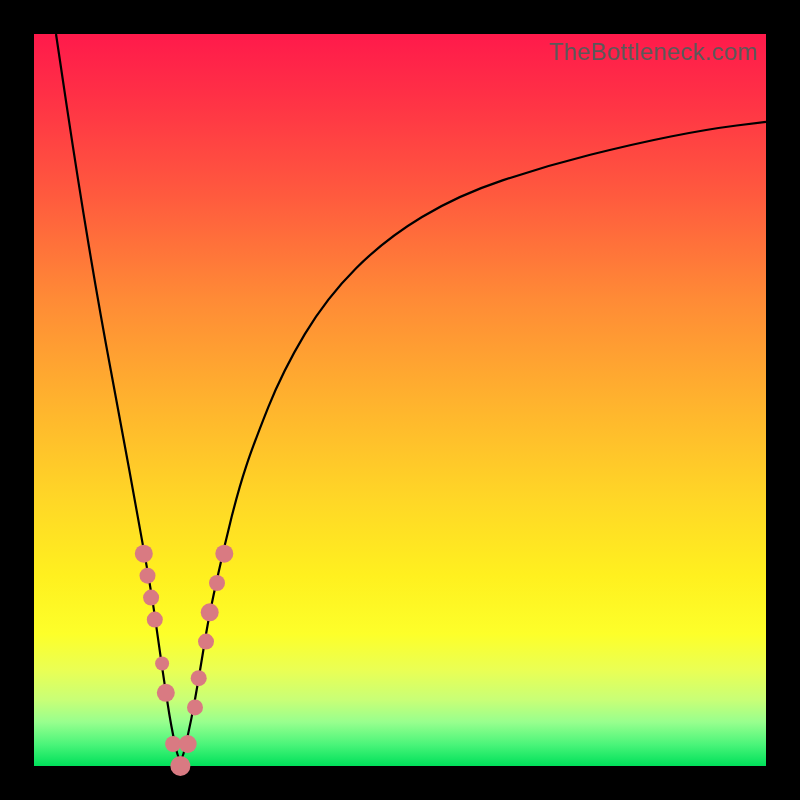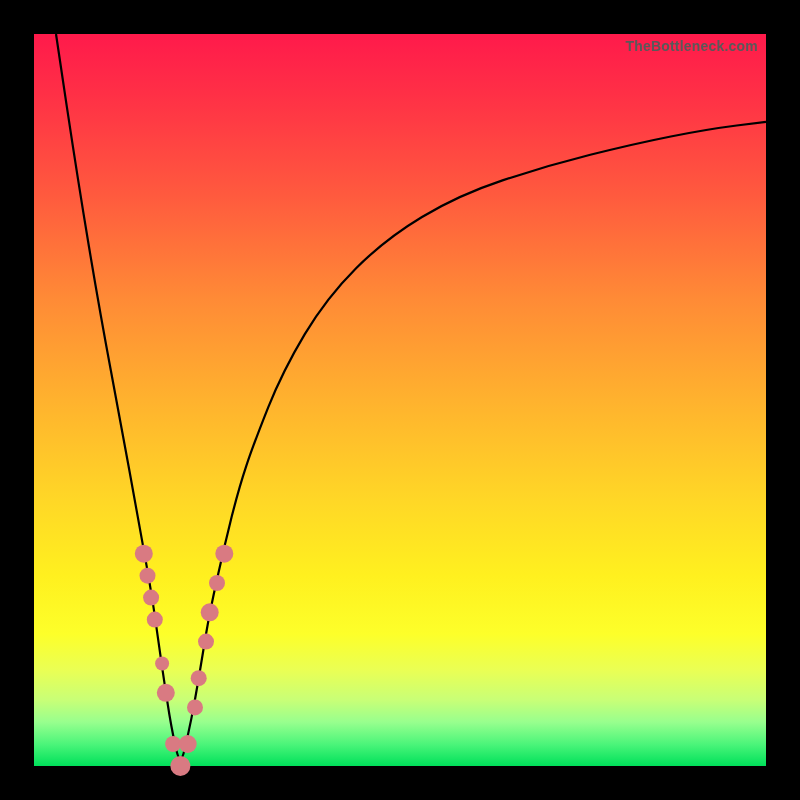--- a/index.html
+++ b/index.html
@@ -41,22 +41,22 @@
       #c8ff77 91%,
       #98ff8e 94%,
       #4cf57a 97%,
       #00e05a 100%
     );
   }
   .watermark {
     position: absolute;
     top: 4px;
     right: 8px;
-    font-size: 14px;
-    font-weight: 700;
+    font-size: 24px;
+    font-weight: 400;
     color: #595959;
     letter-spacing: 0.2px;
     user-select: none;
   }
   svg.curve {
     position: absolute;
     left: 0;
     top: 0;
     width: 732px;
     height: 732px;

